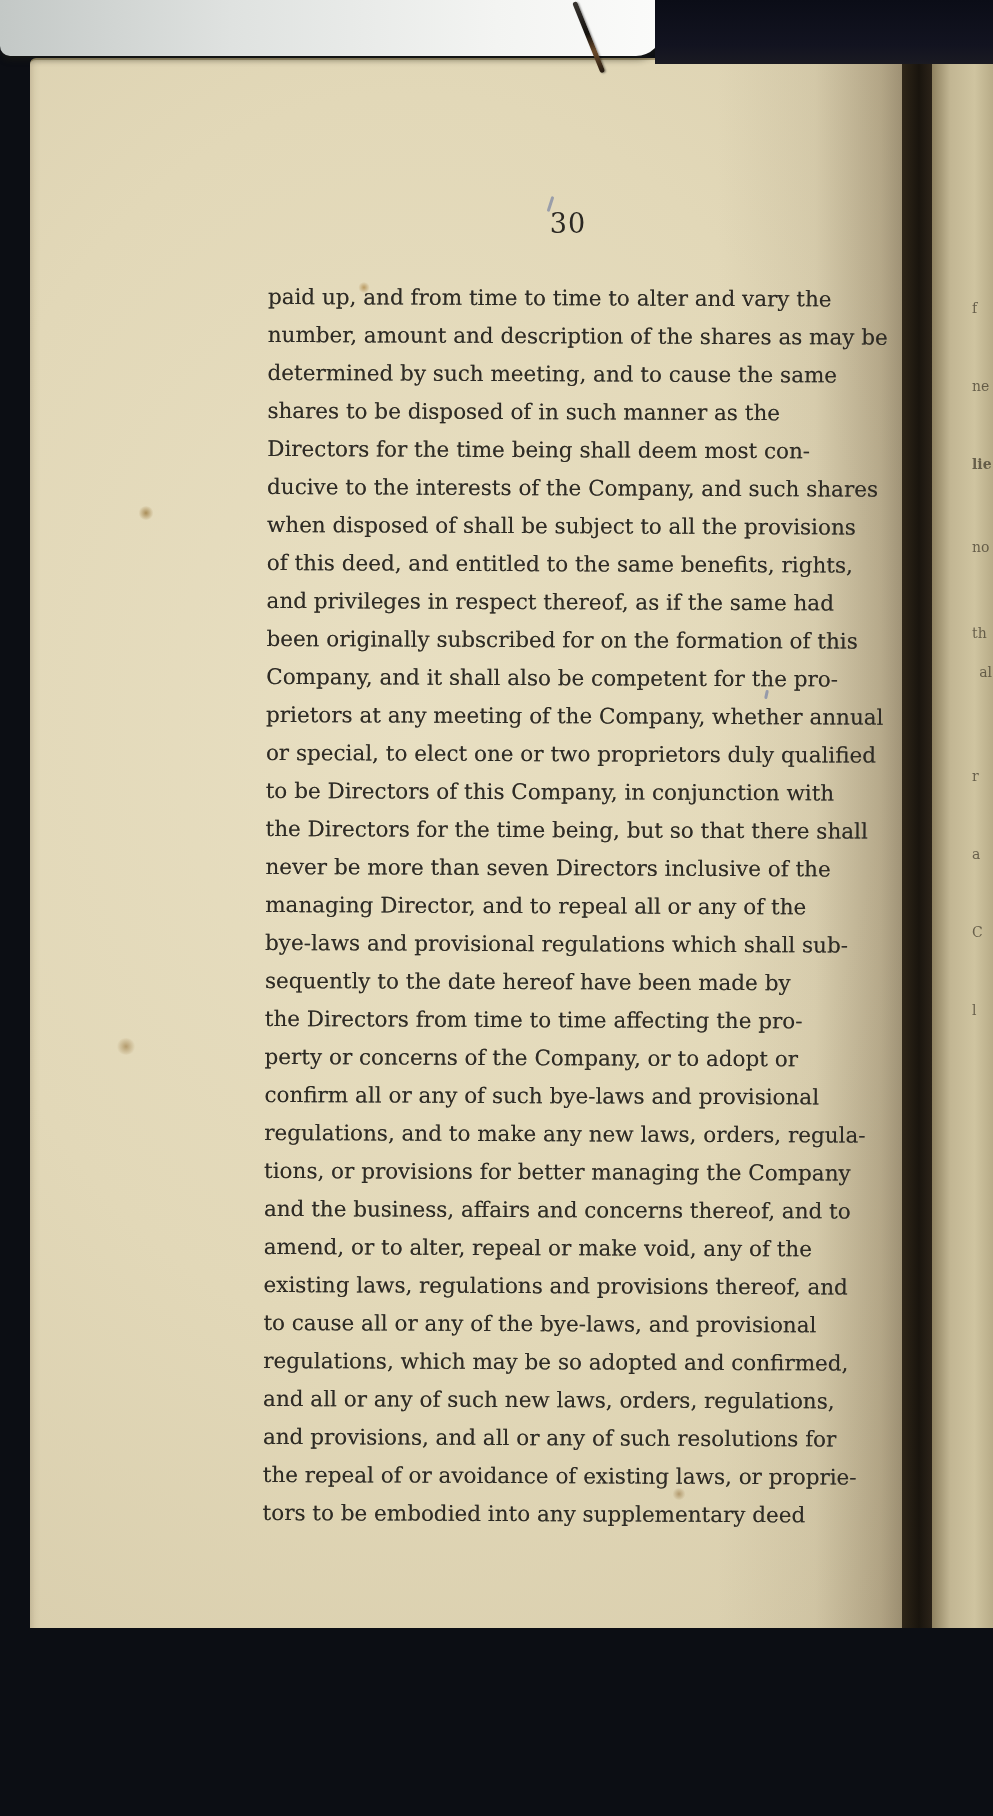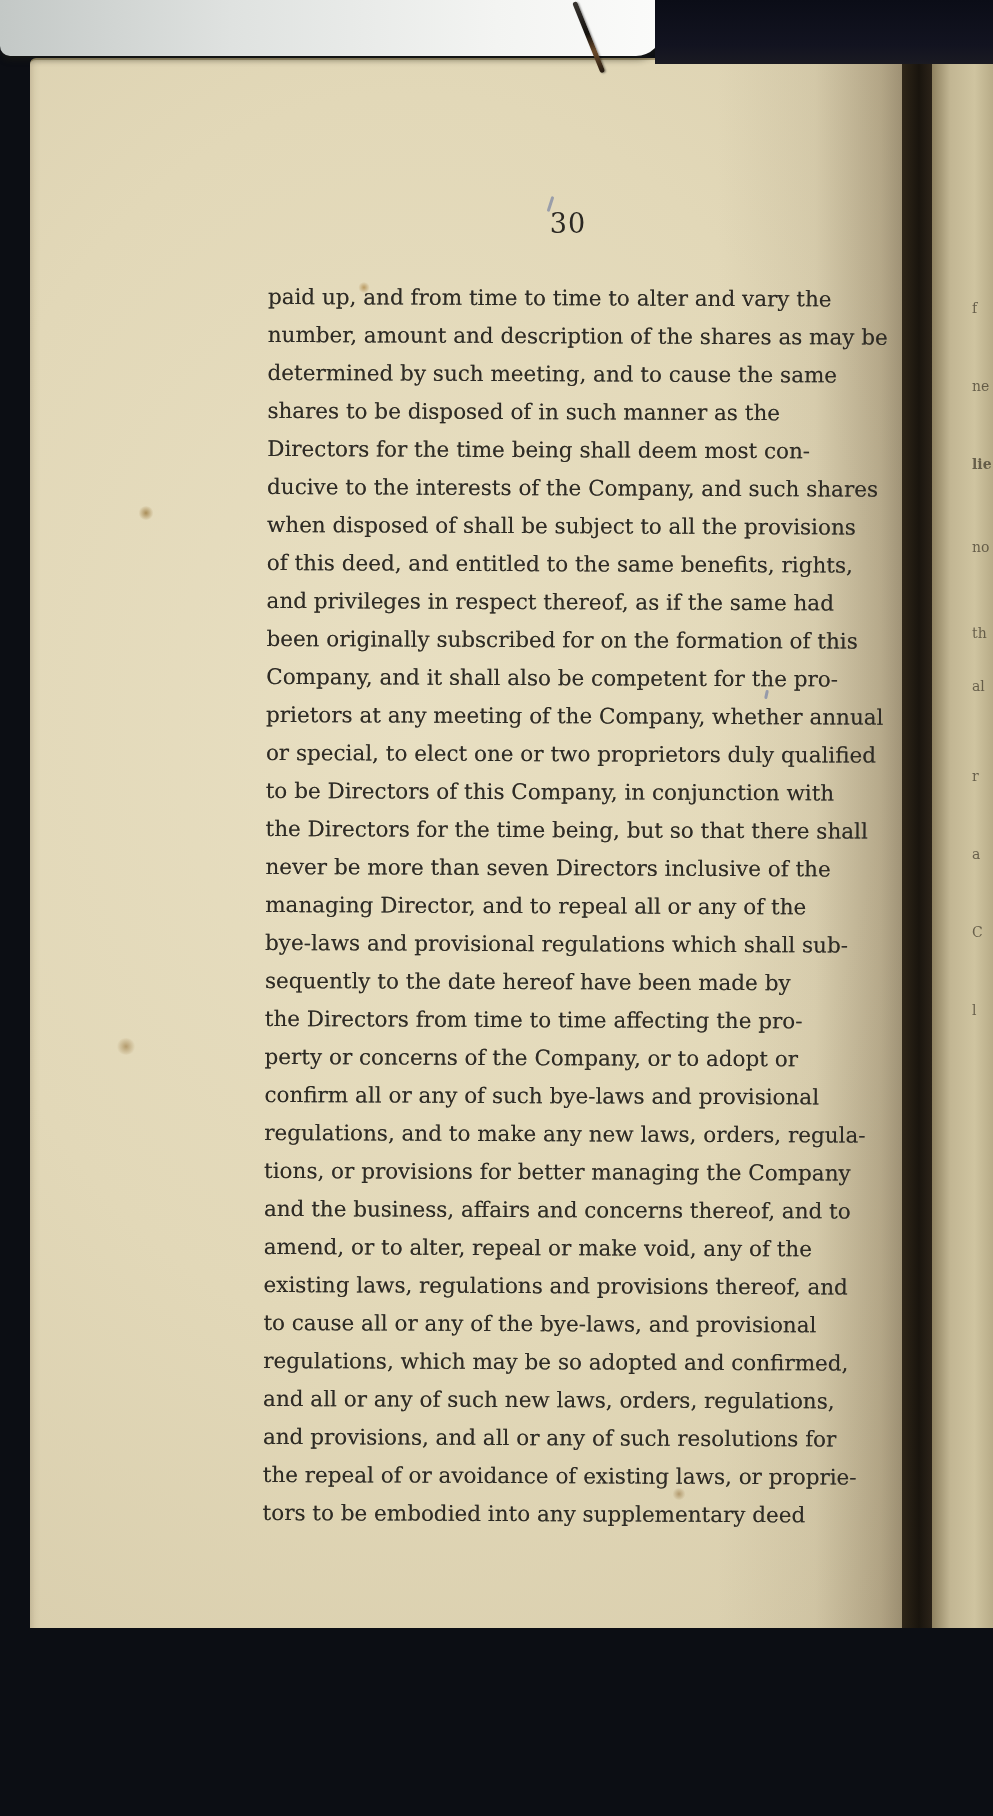--- a/index.html
+++ b/index.html
@@ -171,21 +171,21 @@
   </div>
 
   <div class="gutter-shadow"></div>
 
   <div class="facing-page-edge">
       <span class="edge-fragment" style="top: 240px;">f</span>
       <span class="edge-fragment" style="top: 318px;">ne</span>
       <span class="edge-fragment" style="top: 396px; font-weight: bold;">lie</span>
       <span class="edge-fragment" style="top: 479px;">no</span>
       <span class="edge-fragment" style="top: 552px; margin-top: 13px;">th</span>
-      <span class="edge-fragment" style="top: 618px;">al</span>
+      <span class="edge-fragment" style="top: 604px; text-align: right;">al</span>
       <span class="edge-fragment" style="top: 708px;">r</span>
       <span class="edge-fragment" style="top: 786px;">a</span>
       <span class="edge-fragment" style="top: 864px;">C</span>
       <span class="edge-fragment" style="top: 942px;">l</span>
     </div>
 
   <div class="top-light-band"></div>
   <div class="top-dark-band"></div>
   <div class="pin-object"></div>
 

